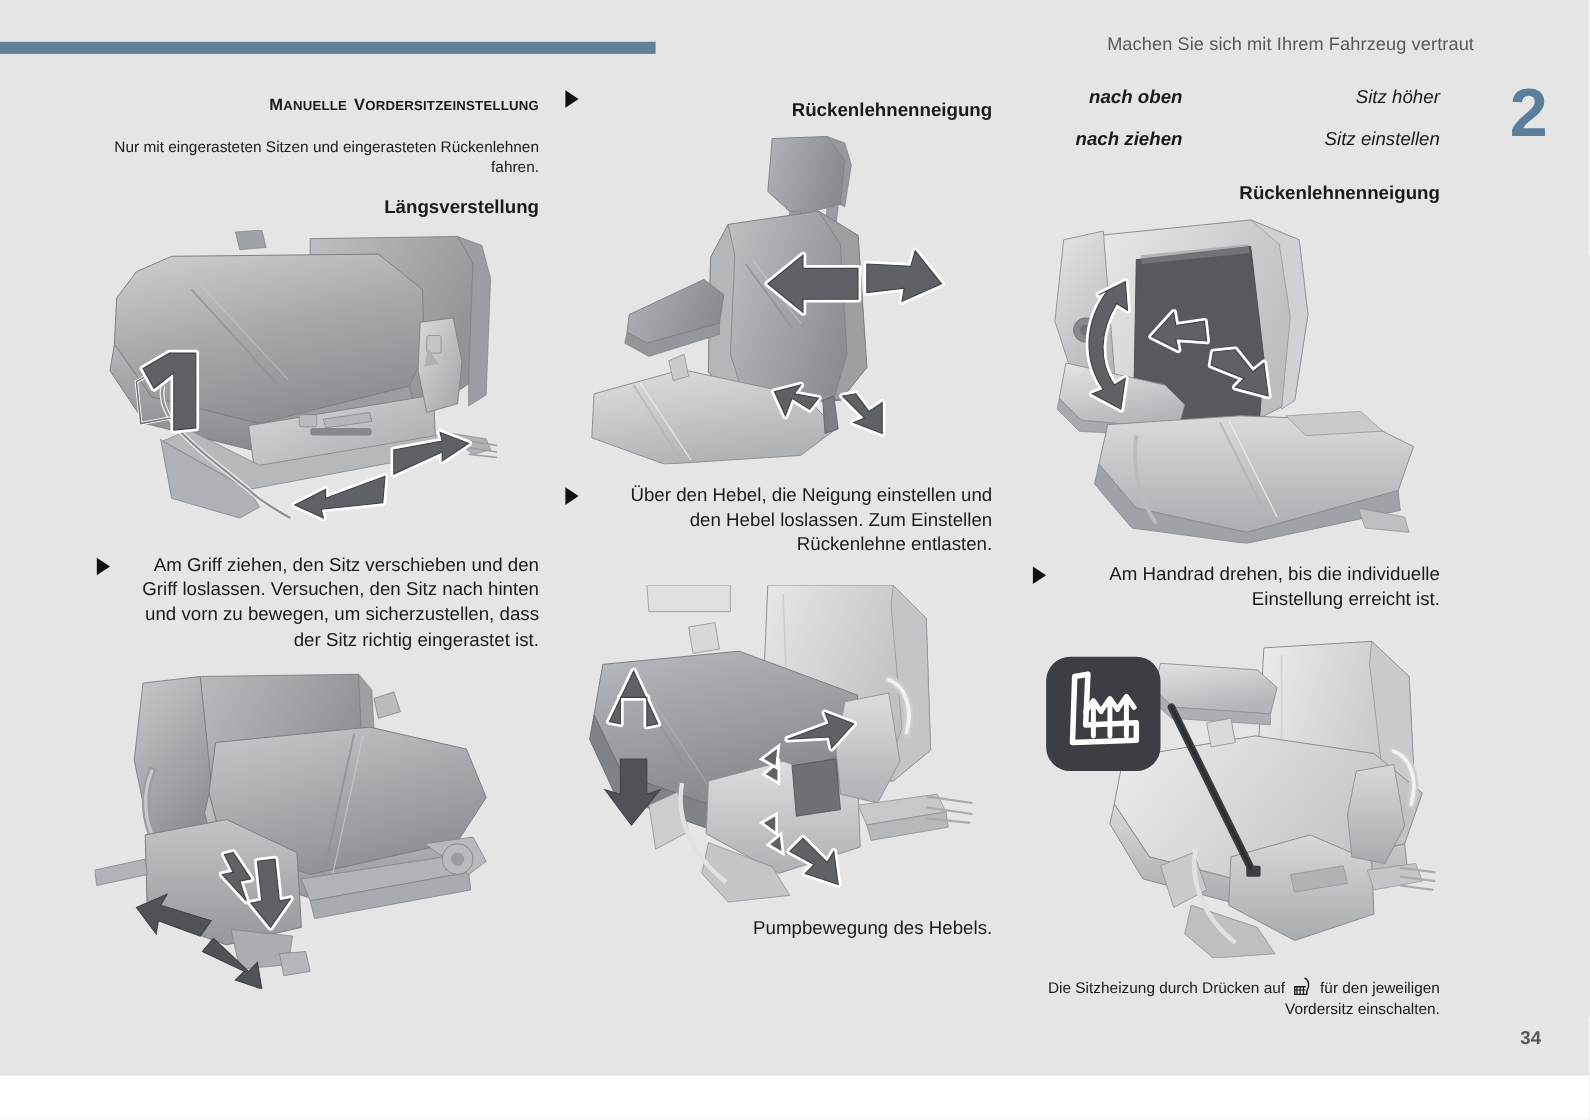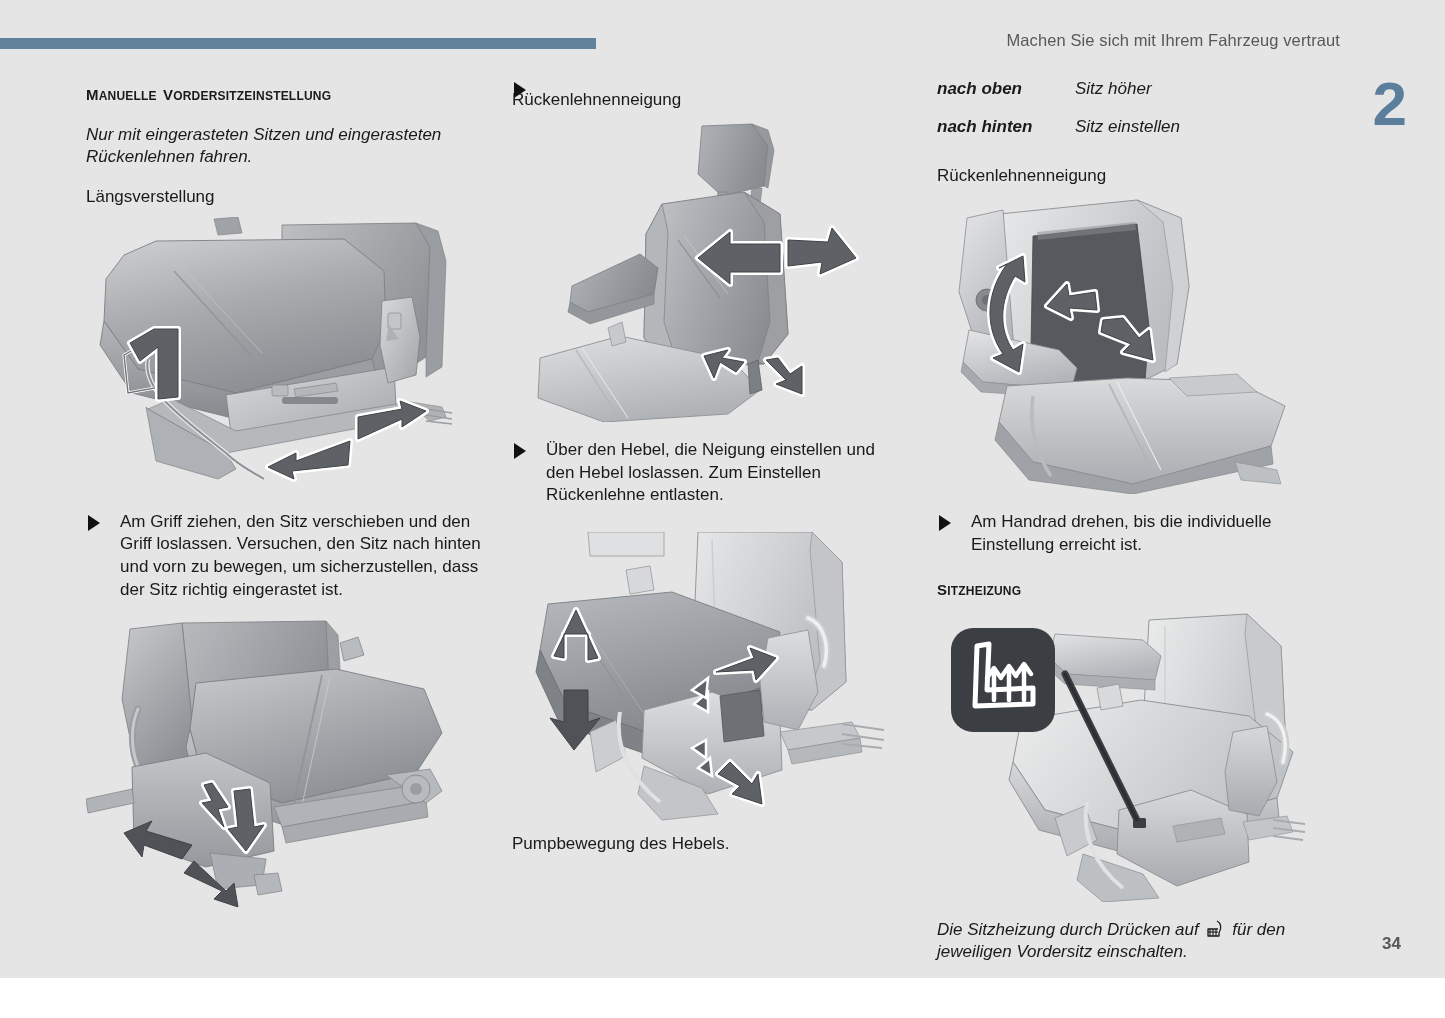--- a/index.html
+++ b/index.html
@@ -52,47 +52,47 @@
     bottom: 24px;
     font-size: 17px;
     font-weight: bold;
     color: #58585a;
   }
 
   
   .col {
     position: absolute;
     top: 78px;
+    text-align: right;
   }
   .col-1 { left: 86px;  width: 404px; }
   .col-2 { left: 512px; width: 390px; }
   .col-3 { left: 937px; width: 372px; }
 
   
   h1.sect {
     font-size: 21.5px;
     font-weight: bold;
     margin: 0 0 4px 0;
     line-height: 1.42;
     letter-spacing: .2px;
     font-variant: small-caps;
     text-transform: lowercase;
   }
   h1.sect::first-letter { }
   h2.sub {
     font-size: 17px;
-    font-weight: normal;
+    font-weight: bold;
     margin: 0;
     line-height: 1.35;
   }
   p.body {
-    font-size: 17px;
+    font-size: 14px;
     margin: 0;
     line-height: 1.33;
-    font-style: italic;
   }
   .spacer-s { height: 11px; }
   .spacer-m { height: 17px; }
   .spacer-l { height: 22px; }
 
   
   .bullet {
     position: relative;
     padding-left: 34px;
     font-size: 17px;
@@ -461,21 +461,21 @@
     <p class="caption">Pumpbewegung des Hebels.</p>
   </div>
 
   <div class="col col-3">
 
     <div class="kv-row">
       <div class="kv-key">nach oben</div>
       <div class="kv-val">Sitz höher</div>
     </div>
     <div class="kv-row">
-      <div class="kv-key">nach hinten</div>
+      <div class="kv-key">nach ziehen</div>
       <div class="kv-val">Sitz einstellen</div>
     </div>
 
     <div class="spacer-s"></div>
     <h2 class="sub">Rückenlehnenneigung</h2>
 
     <div class="figure" style="margin-top:8px;">
       <svg width="372" height="298" viewBox="0 0 372 298">
         <defs>
           <linearGradient id="g5a" x1="0" y1="0" x2="1" y2="0.4">
@@ -534,21 +534,20 @@
     </div>
 
     <div class="spacer-m"></div>
 
     <div class="bullet">
       <span class="tri"></span>
       <span>Am Handrad drehen, bis die individuelle Einstellung erreicht ist.</span>
     </div>
 
     <div class="spacer-m"></div>
-    <h1 class="sect"><span style="font-size: 1em;">S</span><span style="font-size: 0.78em;">ITZHEIZUNG</span></h1>
 
     <div class="figure" style="margin-top:8px;">
       <svg width="372" height="290" viewBox="0 0 372 290">
         <defs>
           <linearGradient id="g6a" x1="0" y1="0" x2="1" y2="0.4">
             <stop offset="0" stop-color="#eceded"></stop>
               <stop offset="1" stop-color="#c0c3c6"></stop>
           </linearGradient>
           <linearGradient id="g6b" x1="0" y1="0" x2="0.4" y2="1">
             <stop offset="0" stop-color="#e2e3e5"></stop>

